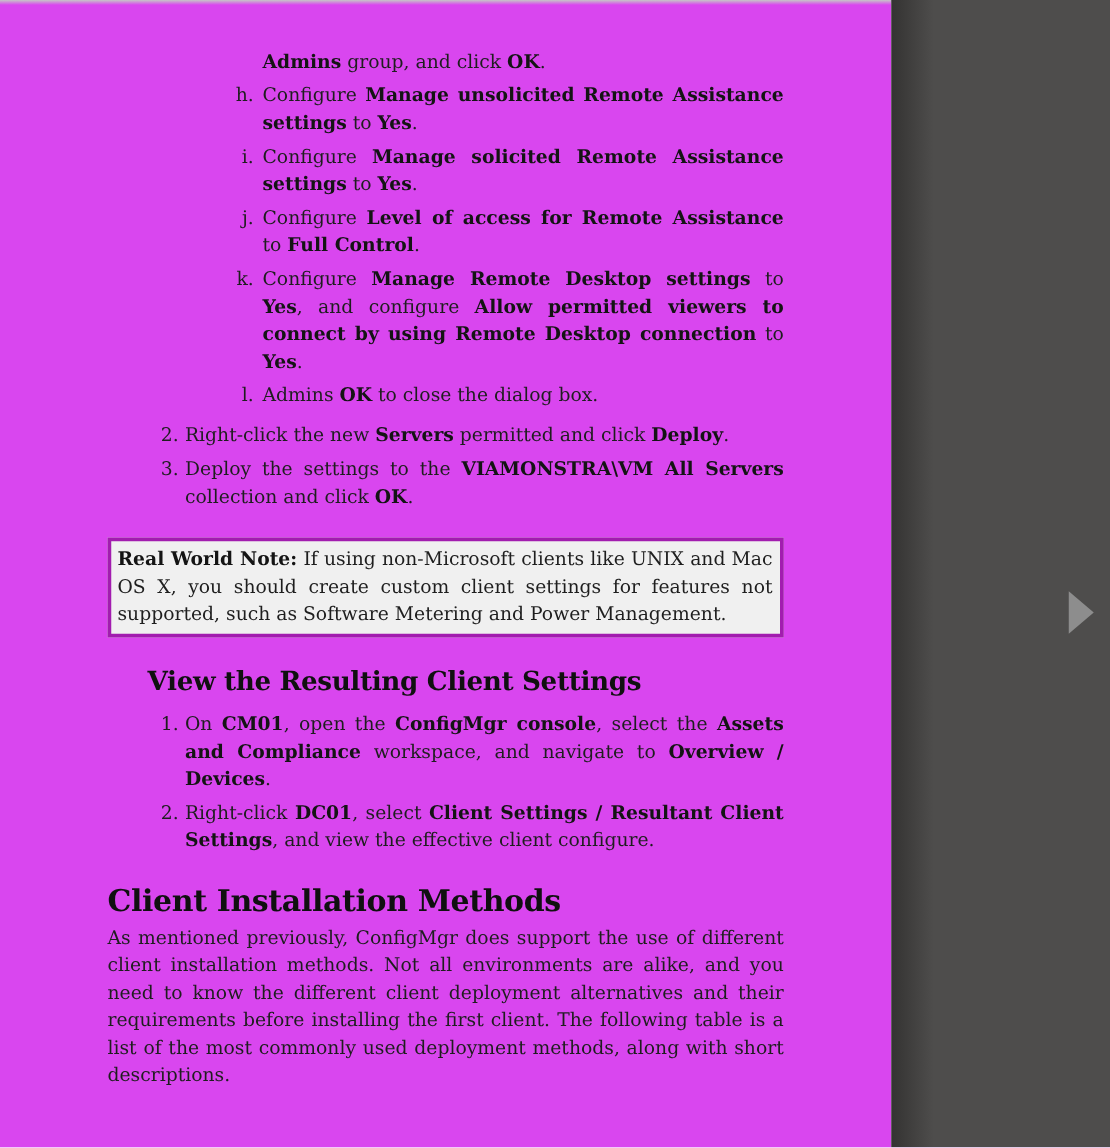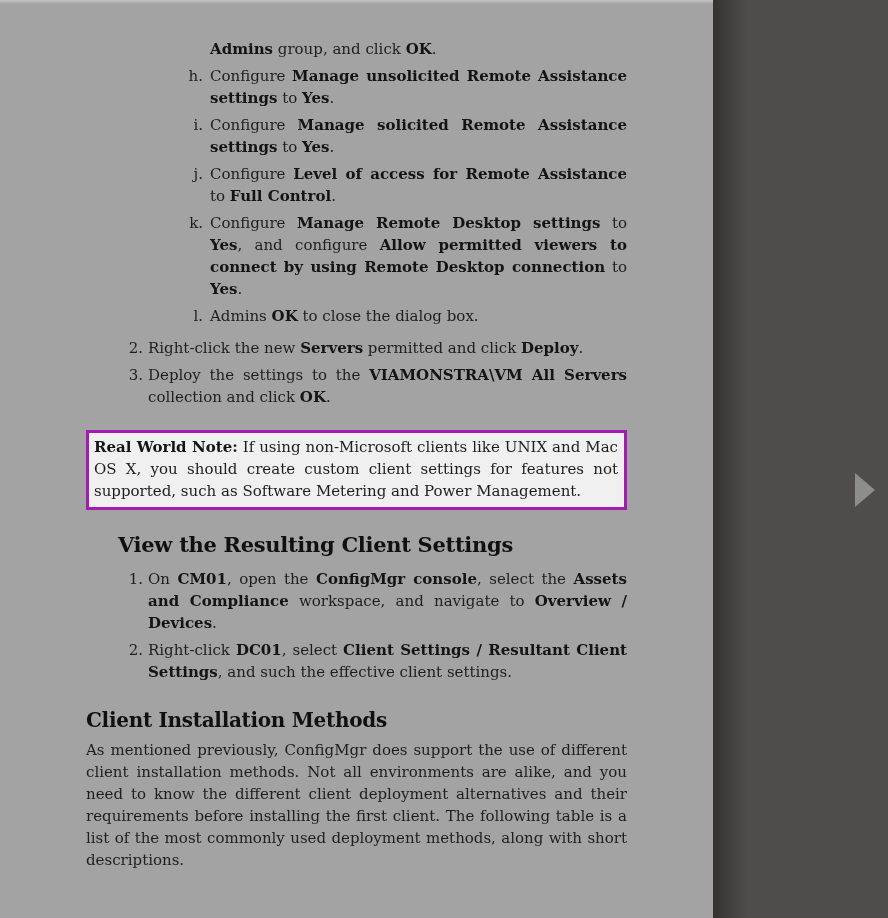--- a/index.html
+++ b/index.html
@@ -10,21 +10,21 @@
     overflow: hidden;
     background: #ffffff;
     font-family: "DejaVu Serif", "Liberation Serif", serif;
   }
 
   
   .reader-pane {
     position: absolute;
     left: 0; top: 0;
     width: 713px; height: 918px;
-    background: #a3a3a3;
+    background: #d946ef;
   }
   .reader-pane::before {
     content: "";
     position: absolute;
     left: 0; top: 0; right: 0;
     height: 4px;
     background: linear-gradient(#c6c6c6, rgba(255,255,255,0));
   }
 
   .page-content {
@@ -57,21 +57,21 @@
     text-align: justify;
   }
 
   .heading {
     font-weight: 700;
     color: #101010;
     text-align: left;
     letter-spacing: -0.3px;
   }
   .heading.h2 { margin-top: 21px; font-size: 21px; line-height: 27px; margin-left: 32px; }
-  .heading.h1 { margin-top: 22px; font-size: 20px; line-height: 31px; }
+  .heading.h1 { margin-top: 22px; font-size: 24px; line-height: 31px; }
   .para { margin: 3px 0 0 0; }
 
   
   .side-panel {
     position: absolute;
     left: 713px; top: 0;
     width: 175px; height: 918px;
     background: linear-gradient(90deg, #343332 0px, #4e4d4c 34px, #4e4d4c 100%);
   }
   .next-btn {
@@ -140,21 +140,21 @@
       <div class="heading h2">View the Resulting Client Settings</div>
 
 
       <div class="nlist">
         <div class="li">
           <span class="marker">1.</span>
           <span class="li-text"><span>On </span><b>CM01</b><span>, open the </span><b>ConfigMgr console</b><span>, select the </span><b>Assets and Compliance</b><span> workspace, and navigate to </span><b>Overview / Devices</b><span>.</span></span>
         </div>
         <div class="li">
           <span class="marker">2.</span>
-          <span class="li-text"><span>Right-click </span><b>DC01</b><span>, select </span><b>Client Settings / Resultant Client Settings</b><span>, and such the effective client settings.</span></span>
+          <span class="li-text"><span>Right-click </span><b>DC01</b><span>, select </span><b>Client Settings / Resultant Client Settings</b><span>, and view the effective client configure.</span></span>
         </div>
       </div>
 
       <div class="heading h1">Client Installation Methods</div>
 
       <p class="para"><span>As mentioned previously, ConfigMgr does support the use of different client installation methods. Not all environments are alike, and you need to know the different client deployment alternatives and their requirements before installing the first client. The following table is a list of the most commonly used deployment methods, along with short descriptions.</span></p>
 
     </div>
   </div>
 

